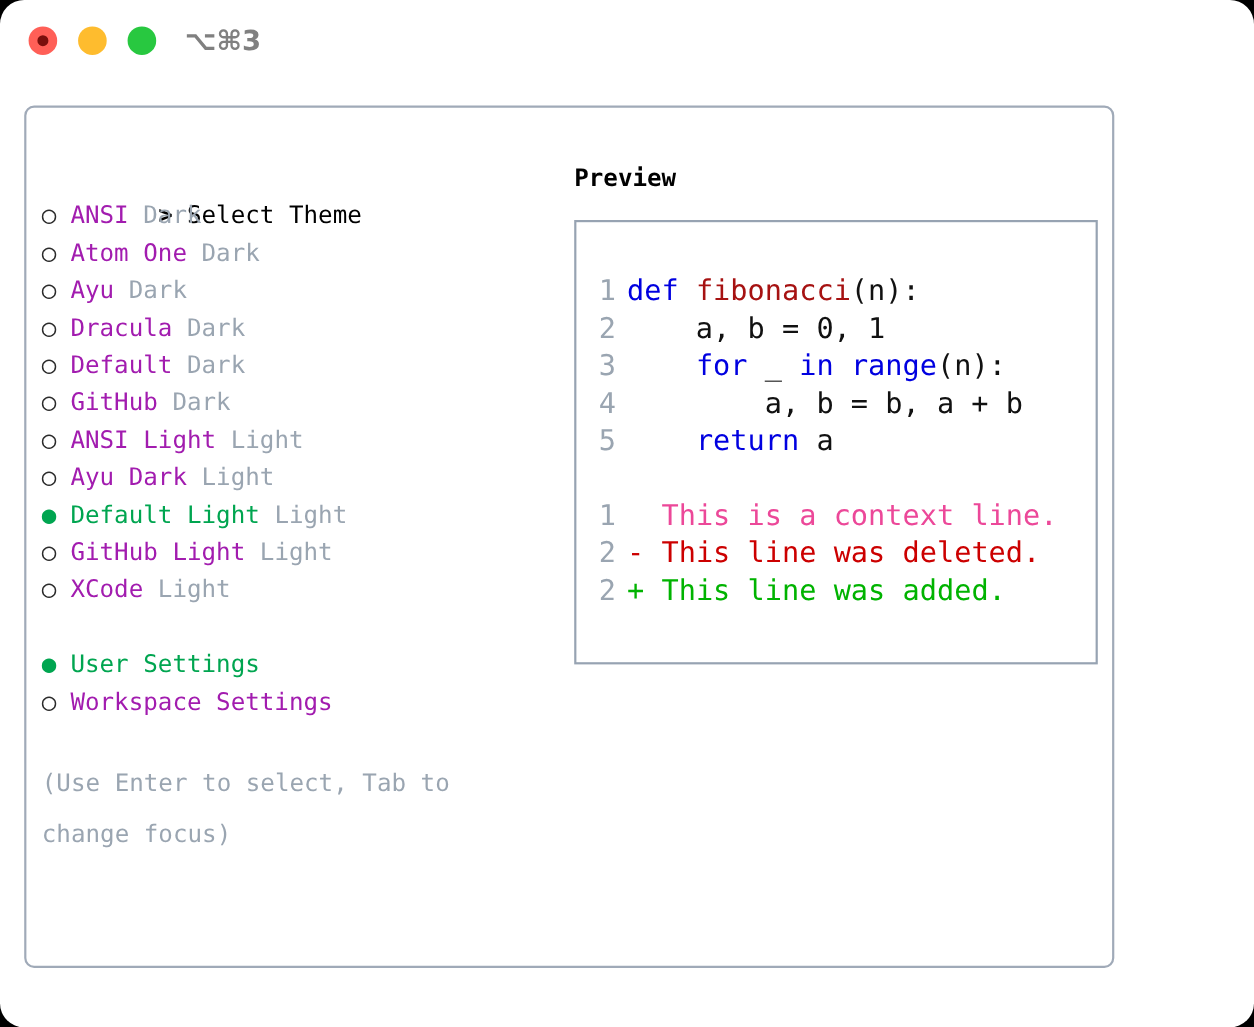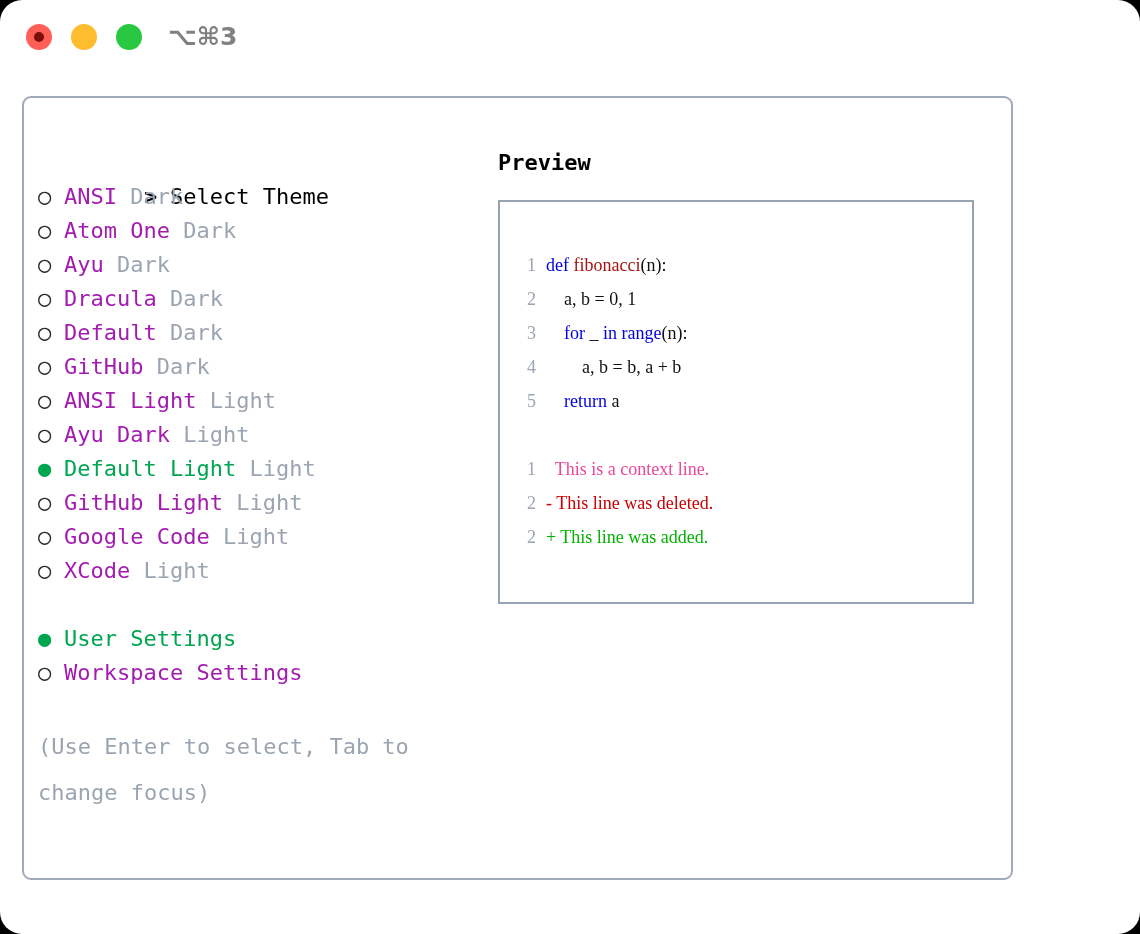--- a/index.html
+++ b/index.html
@@ -109,21 +109,21 @@
     margin-top: 34px;
     font-size: 22px;
     line-height: 46px;
     color: #9aa5b1;
     width: 405px;
     white-space: normal;
   }
   
   .right-col {
     position: absolute;
-    left: 474px;
+    left: 498px;
     top: 48px;
     width: 500px;
   }
   .preview-title {
     font-size: 22px;
     font-weight: 700;
     color: #000000;
     line-height: 34px;
     height: 34px;
   }
@@ -136,25 +136,24 @@
     background: #ffffff;
     position: relative;
   }
   .code-area {
     position: absolute;
     left: 12px;
     top: 46px;
     right: 6px;
   }
   .code-line {
-    font-size: 18px;
+    font-size: 26px;
     line-height: 34px;
     height: 34px;
     white-space: pre;
-    font-family: Liberation Serif, serif;
   }
   .lnum {
     display: inline-block;
     width: 24px;
     text-align: right;
     color: #9aa5b1;
     margin-right: 10px;
   }
   .tok-kw   { color: #0000e0; }
   .tok-fn   { color: #a61212; }
@@ -189,21 +188,20 @@
           <div class="row"><span class="bullet">○</span><span class="label-main">ANSI</span><span> </span><span class="label-cat">Dark</span></div>
           <div class="row"><span class="bullet">○</span><span class="label-main">Atom One</span><span> </span><span class="label-cat">Dark</span></div>
           <div class="row"><span class="bullet">○</span><span class="label-main">Ayu</span><span> </span><span class="label-cat">Dark</span></div>
           <div class="row"><span class="bullet">○</span><span class="label-main">Dracula</span><span> </span><span class="label-cat">Dark</span></div>
           <div class="row"><span class="bullet">○</span><span class="label-main">Default</span><span> </span><span class="label-cat">Dark</span></div>
           <div class="row"><span class="bullet">○</span><span class="label-main">GitHub</span><span> </span><span class="label-cat">Dark</span></div>
           <div class="row"><span class="bullet">○</span><span class="label-main">ANSI Light</span><span> </span><span class="label-cat">Light</span></div>
           <div class="row"><span class="bullet">○</span><span class="label-main">Ayu Dark</span><span> </span><span class="label-cat">Light</span></div>
           <div class="row selected"><span class="bullet sel">●</span><span class="label-main">Default Light</span><span> </span><span class="label-cat">Light</span></div>
           <div class="row"><span class="bullet">○</span><span class="label-main">GitHub Light</span><span> </span><span class="label-cat">Light</span></div>
-          <div class="row"><span class="bullet">○</span><span class="label-main">Google Code</span><span> </span><span class="label-cat">Light</span></div>
           <div class="row"><span class="bullet">○</span><span class="label-main">XCode</span><span> </span><span class="label-cat">Light</span></div>
         </div>
 
       <div class="spacer-row"></div>
 
 
       <div id="apply-list">
           <div class="row selected"><span class="bullet sel">●</span><span class="label-main">User Settings</span></div>
           <div class="row"><span class="bullet">○</span><span class="label-main">Workspace Settings</span></div>
         </div>

